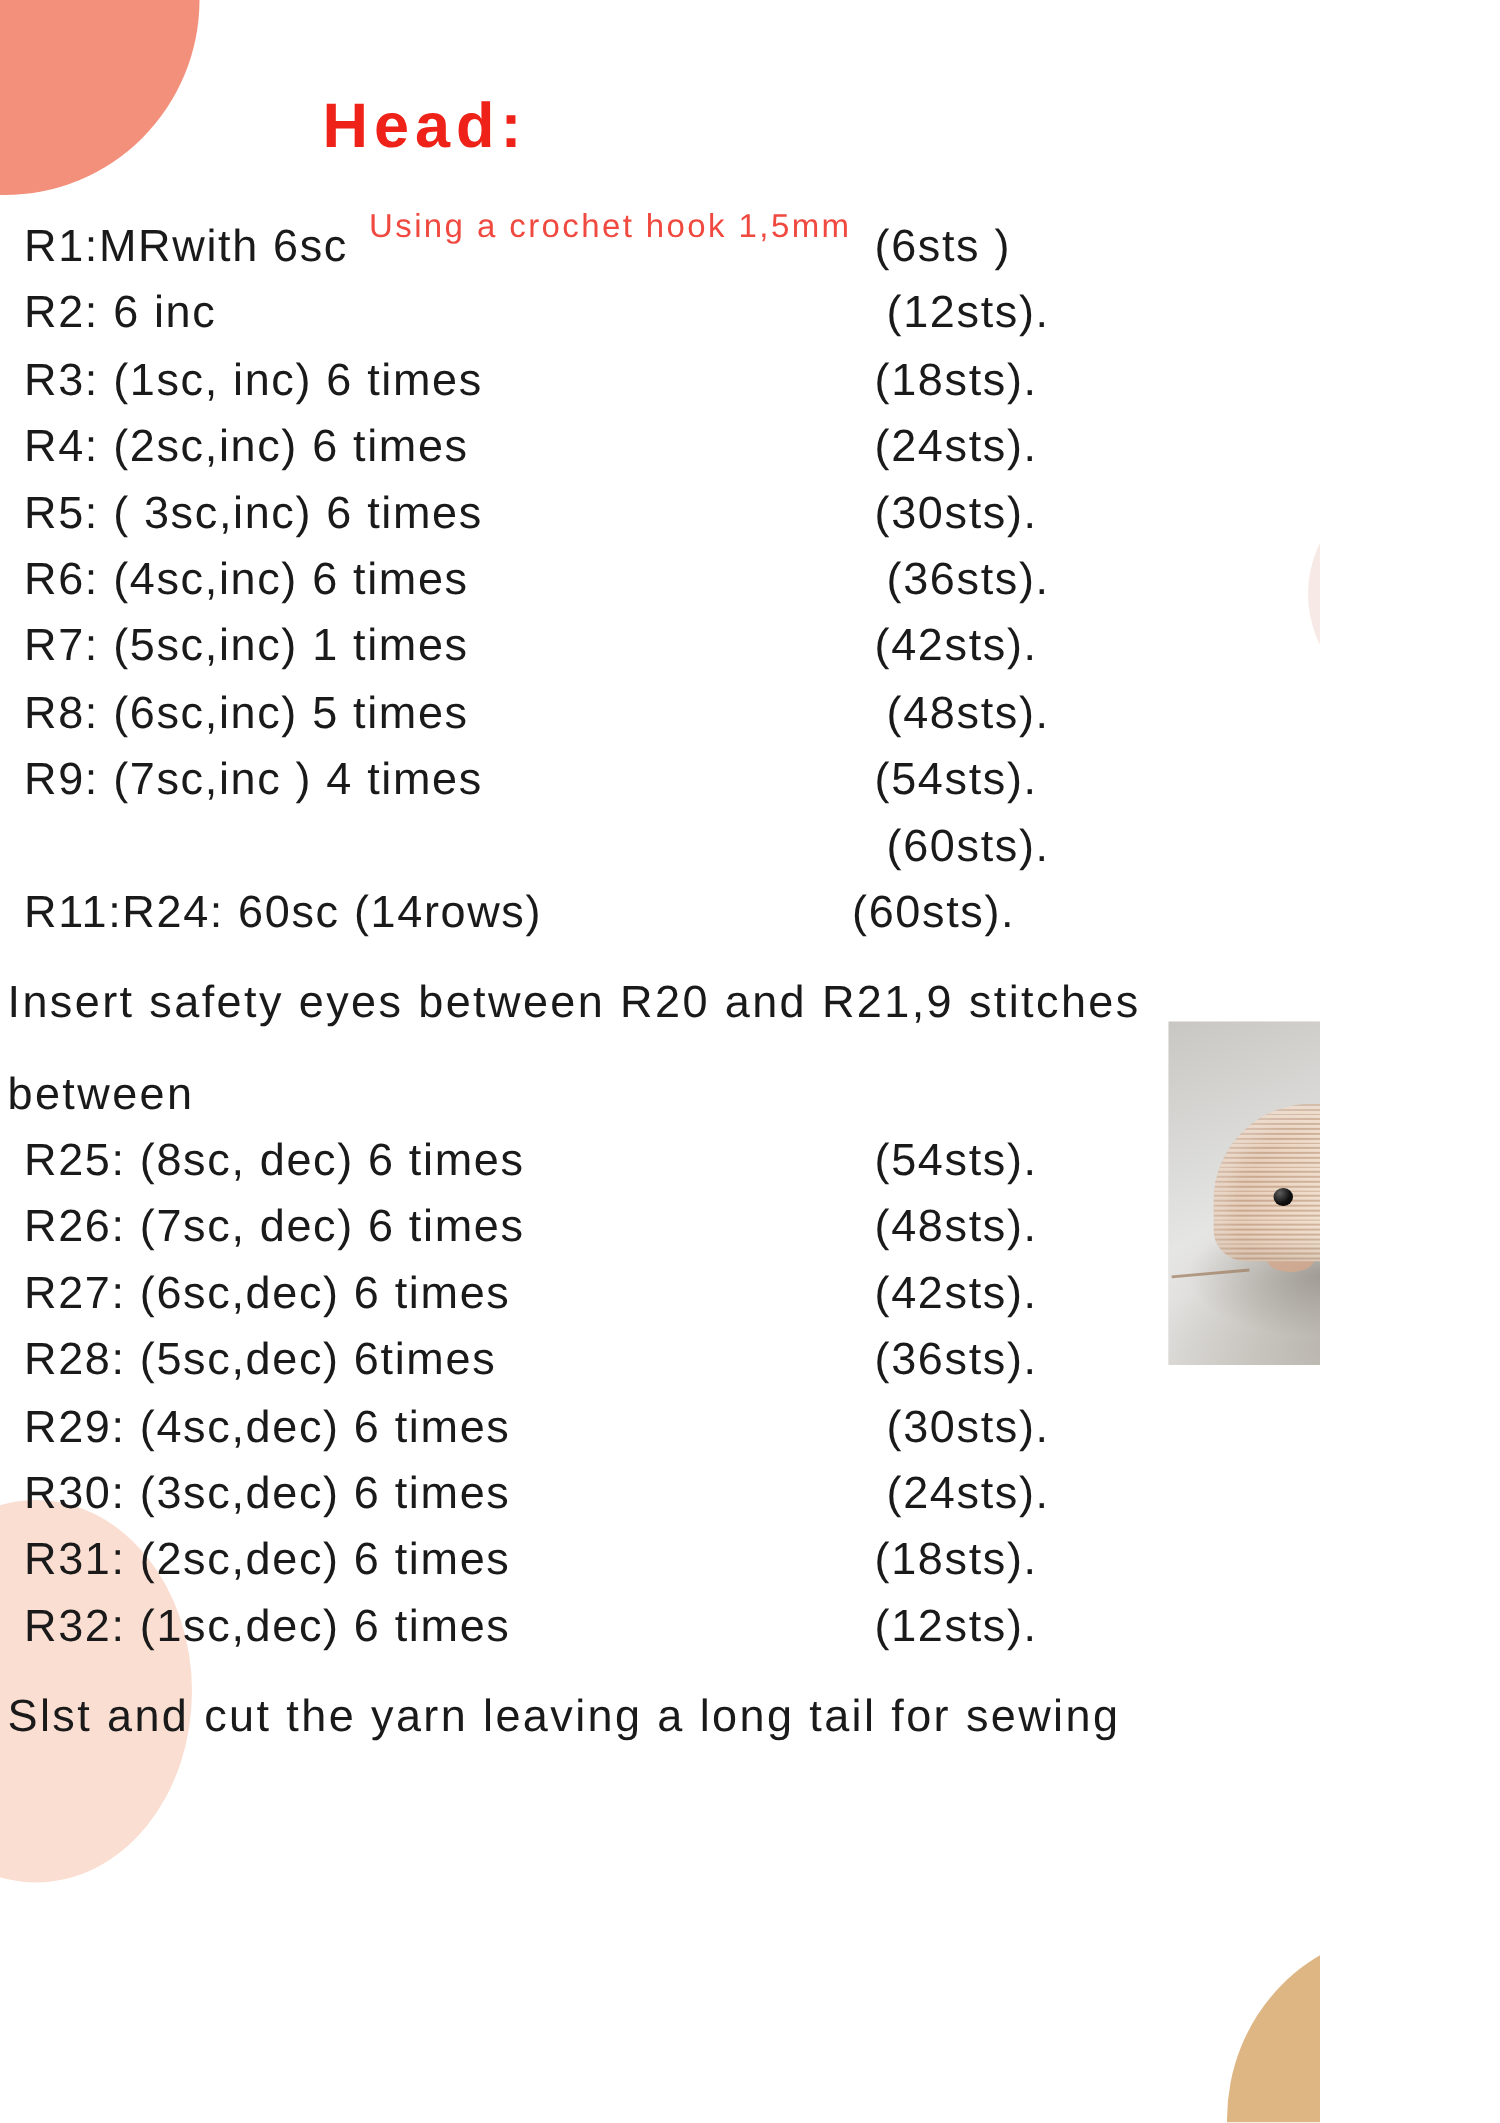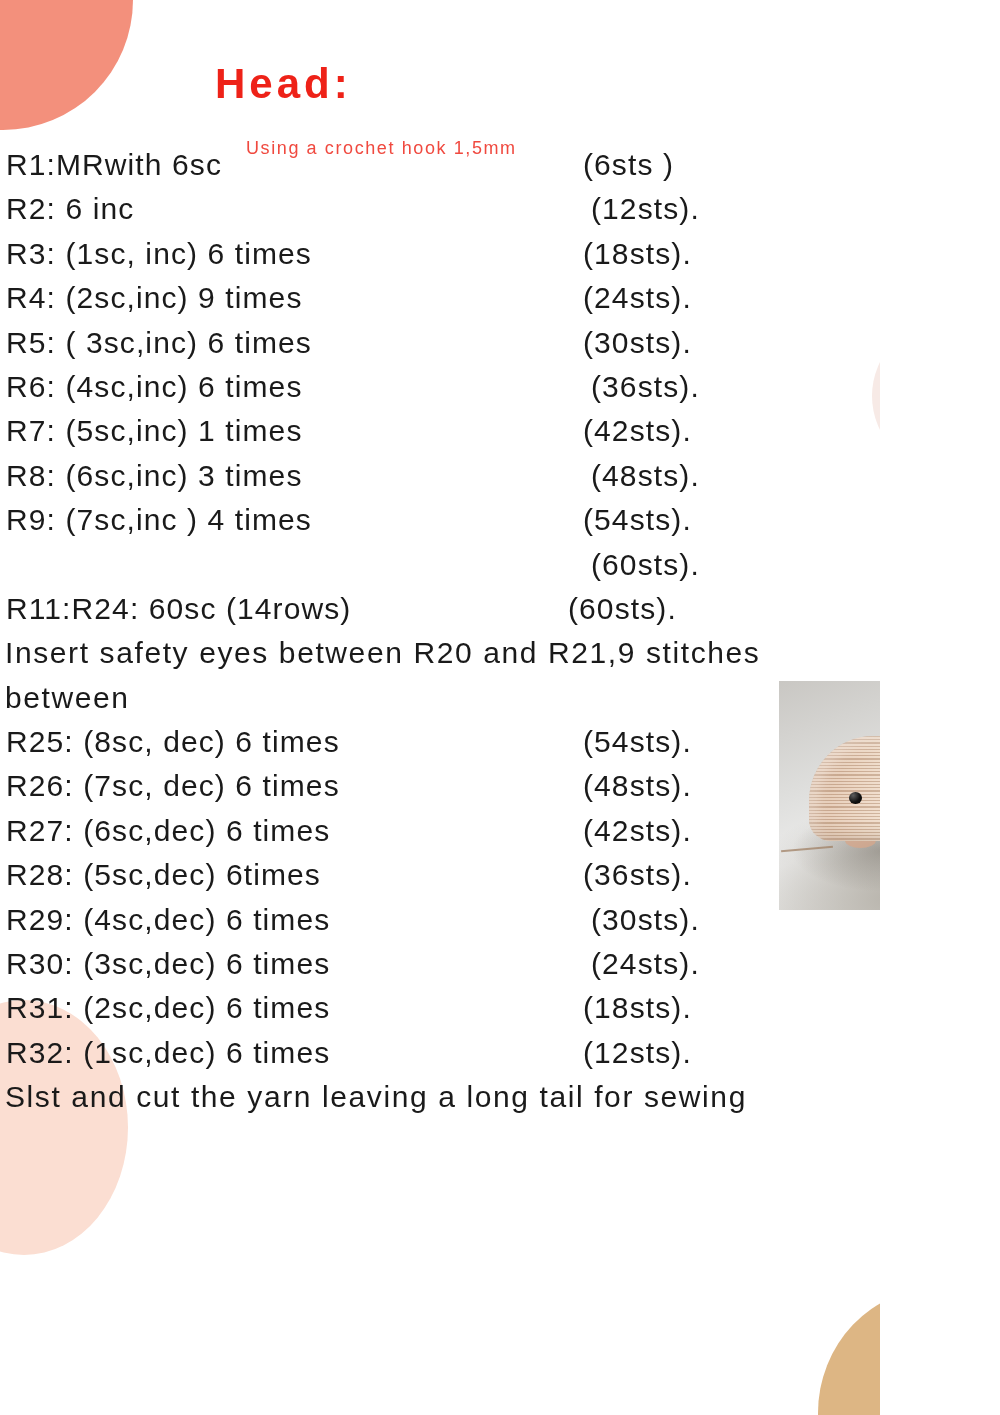--- a/index.html
+++ b/index.html
@@ -67,21 +67,21 @@
     font-weight: bold;
     color: #ee2218;
     letter-spacing: 4px;
     line-height: 1.05;
     white-space: nowrap;
   }
   .subtitle {
     position: absolute;
     left: 246px;
     top: 138px;
-    font-size: 18px;
+    font-size: 22px;
     color: #f0493f;
     letter-spacing: 1.6px;
     white-space: nowrap;
   }
 
   
   .rows {
     position: absolute;
     left: 0px;
     top: 148px;
@@ -90,35 +90,36 @@
   .row {
     position: relative;
     height: 44.4px;
     font-size: 30px;
     color: #1a1a1a;
     letter-spacing: 1.1px;
     white-space: nowrap;
   }
   .row .instr {
     position: absolute;
-    left: 6px;
+    left: 16px;
     top: 0;
   }
   .row .count {
     position: absolute;
     top: 0;
   }
   
   .row-wide {
     position: relative;
     height: 44.4px;
     font-size: 30px;
     color: #1a1a1a;
     letter-spacing: 1.1px;
     white-space: nowrap;
+    margin-top: 16px;
   }
   .row-wide .text {
     position: absolute;
     left: 5px;
     top: 0;
     letter-spacing: 1.6px;
   }
 
   
   .photo {
@@ -223,37 +224,37 @@
         </div>
         <div class="row">
           <span class="instr">R2: 6 inc</span>
           <span class="count" style="left: 591px;">(12sts).</span>
         </div>
         <div class="row">
           <span class="instr">R3: (1sc, inc)   6 times</span>
           <span class="count" style="left: 583px;">(18sts).</span>
         </div>
         <div class="row">
-          <span class="instr">R4: (2sc,inc)    9 times</span>
+          <span class="instr">R4: (2sc,inc)    6 times</span>
           <span class="count" style="left: 583px;">(24sts).</span>
         </div>
         <div class="row">
           <span class="instr">R5: ( 3sc,inc)   6 times</span>
           <span class="count" style="left: 583px;">(30sts).</span>
         </div>
         <div class="row">
           <span class="instr">R6: (4sc,inc)    6 times</span>
           <span class="count" style="left: 591px;">(36sts).</span>
         </div>
         <div class="row">
           <span class="instr">R7: (5sc,inc)    1 times</span>
           <span class="count" style="left: 583px;">(42sts).</span>
         </div>
         <div class="row">
-          <span class="instr">R8: (6sc,inc)    3 times</span>
+          <span class="instr">R8: (6sc,inc)    5 times</span>
           <span class="count" style="left: 591px;">(48sts).</span>
         </div>
         <div class="row">
           <span class="instr">R9: (7sc,inc )   4 times</span>
           <span class="count" style="left: 583px;">(54sts).</span>
         </div>
         <div class="row">
           <span class="count" style="left: 591px;">(60sts).</span>
         </div>
         <div class="row">

